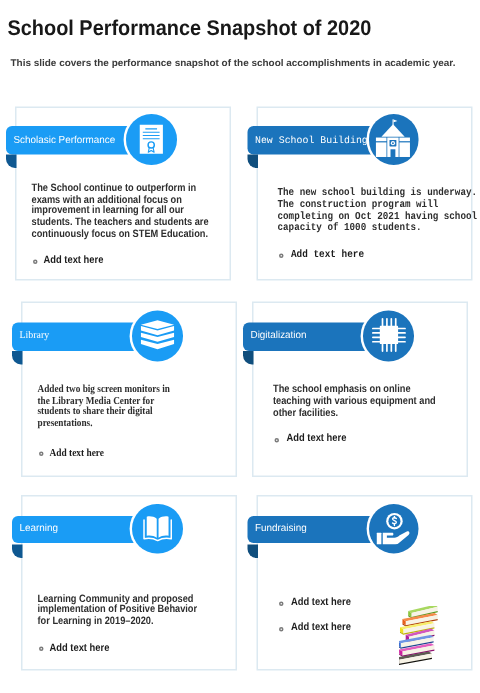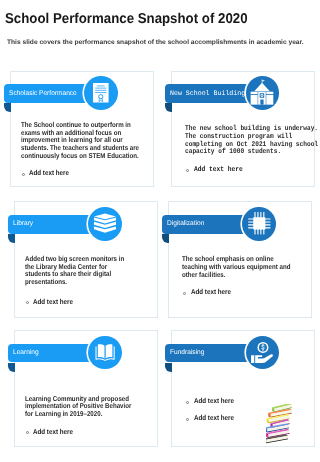--- a/index.html
+++ b/index.html
@@ -108,21 +108,21 @@
           <div class="bline">completing on Oct 2021 having school</div>
           <div class="bline">capacity of 1000 students.</div>
         </div>
         <div class="bullets" style="top:94.1px;left:14px">
           <div class="bullet">
             <span class="bullet-dot"></span>
             <span class="bullet-text">Add text here</span>
           </div>
         </div>
       </div>
-      <div class="card" style="left: 14px; top: 201.3px;">
+      <div class="card" style="left: 14px; top: 201.3px; font-family: Liberation Serif, serif;">
         <div class="banner" style="background:#1a9cf5"></div>
         <div class="fold" style="background:#0f5891"></div>
         <div class="banner-label">Library</div>
         <div class="badge" style="background:#1a9cf5">
           <svg viewBox="0 0 100 86" width="24" height="21" preserveAspectRatio="none">
             <g fill="#ffffff">
               <path d="M50 2 L96 14 L50 26 L4 14 Z"></path>
               <path d="M4 18 L50 30 L96 18 L96 30 L50 43 L4 30 Z"></path>
               <path d="M4 36 L50 48 L96 36 L96 48 L50 61 L4 48 Z"></path>
               <path d="M4 55 L50 67 L96 55 L96 67 L50 81 L4 67 Z"></path>

